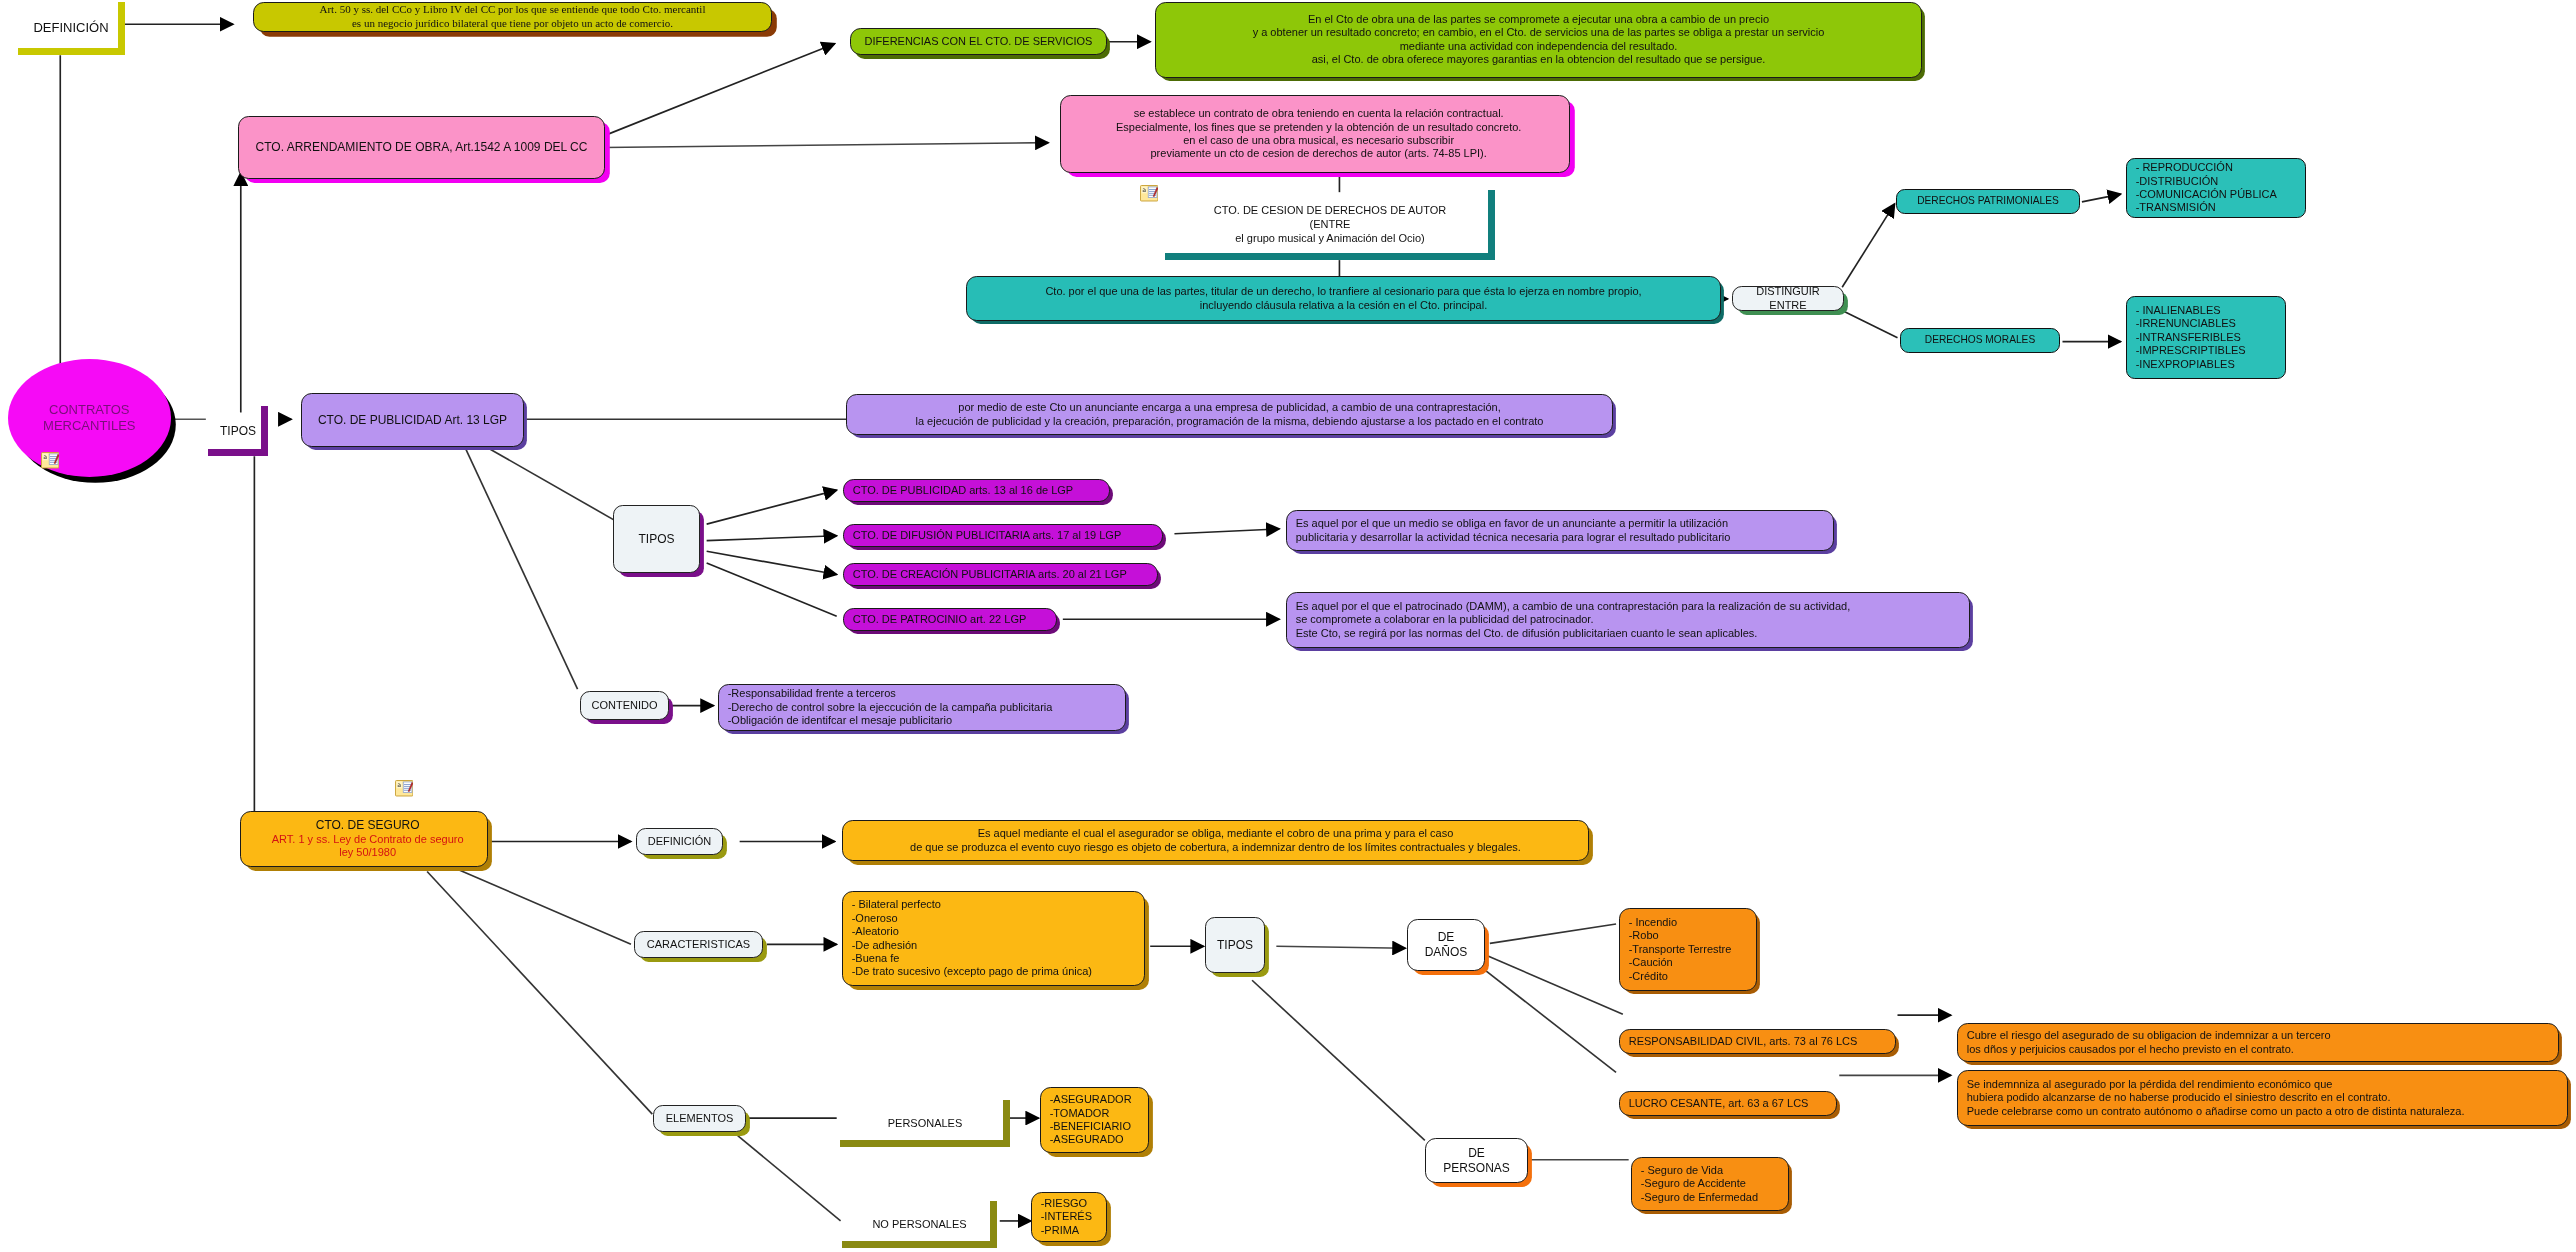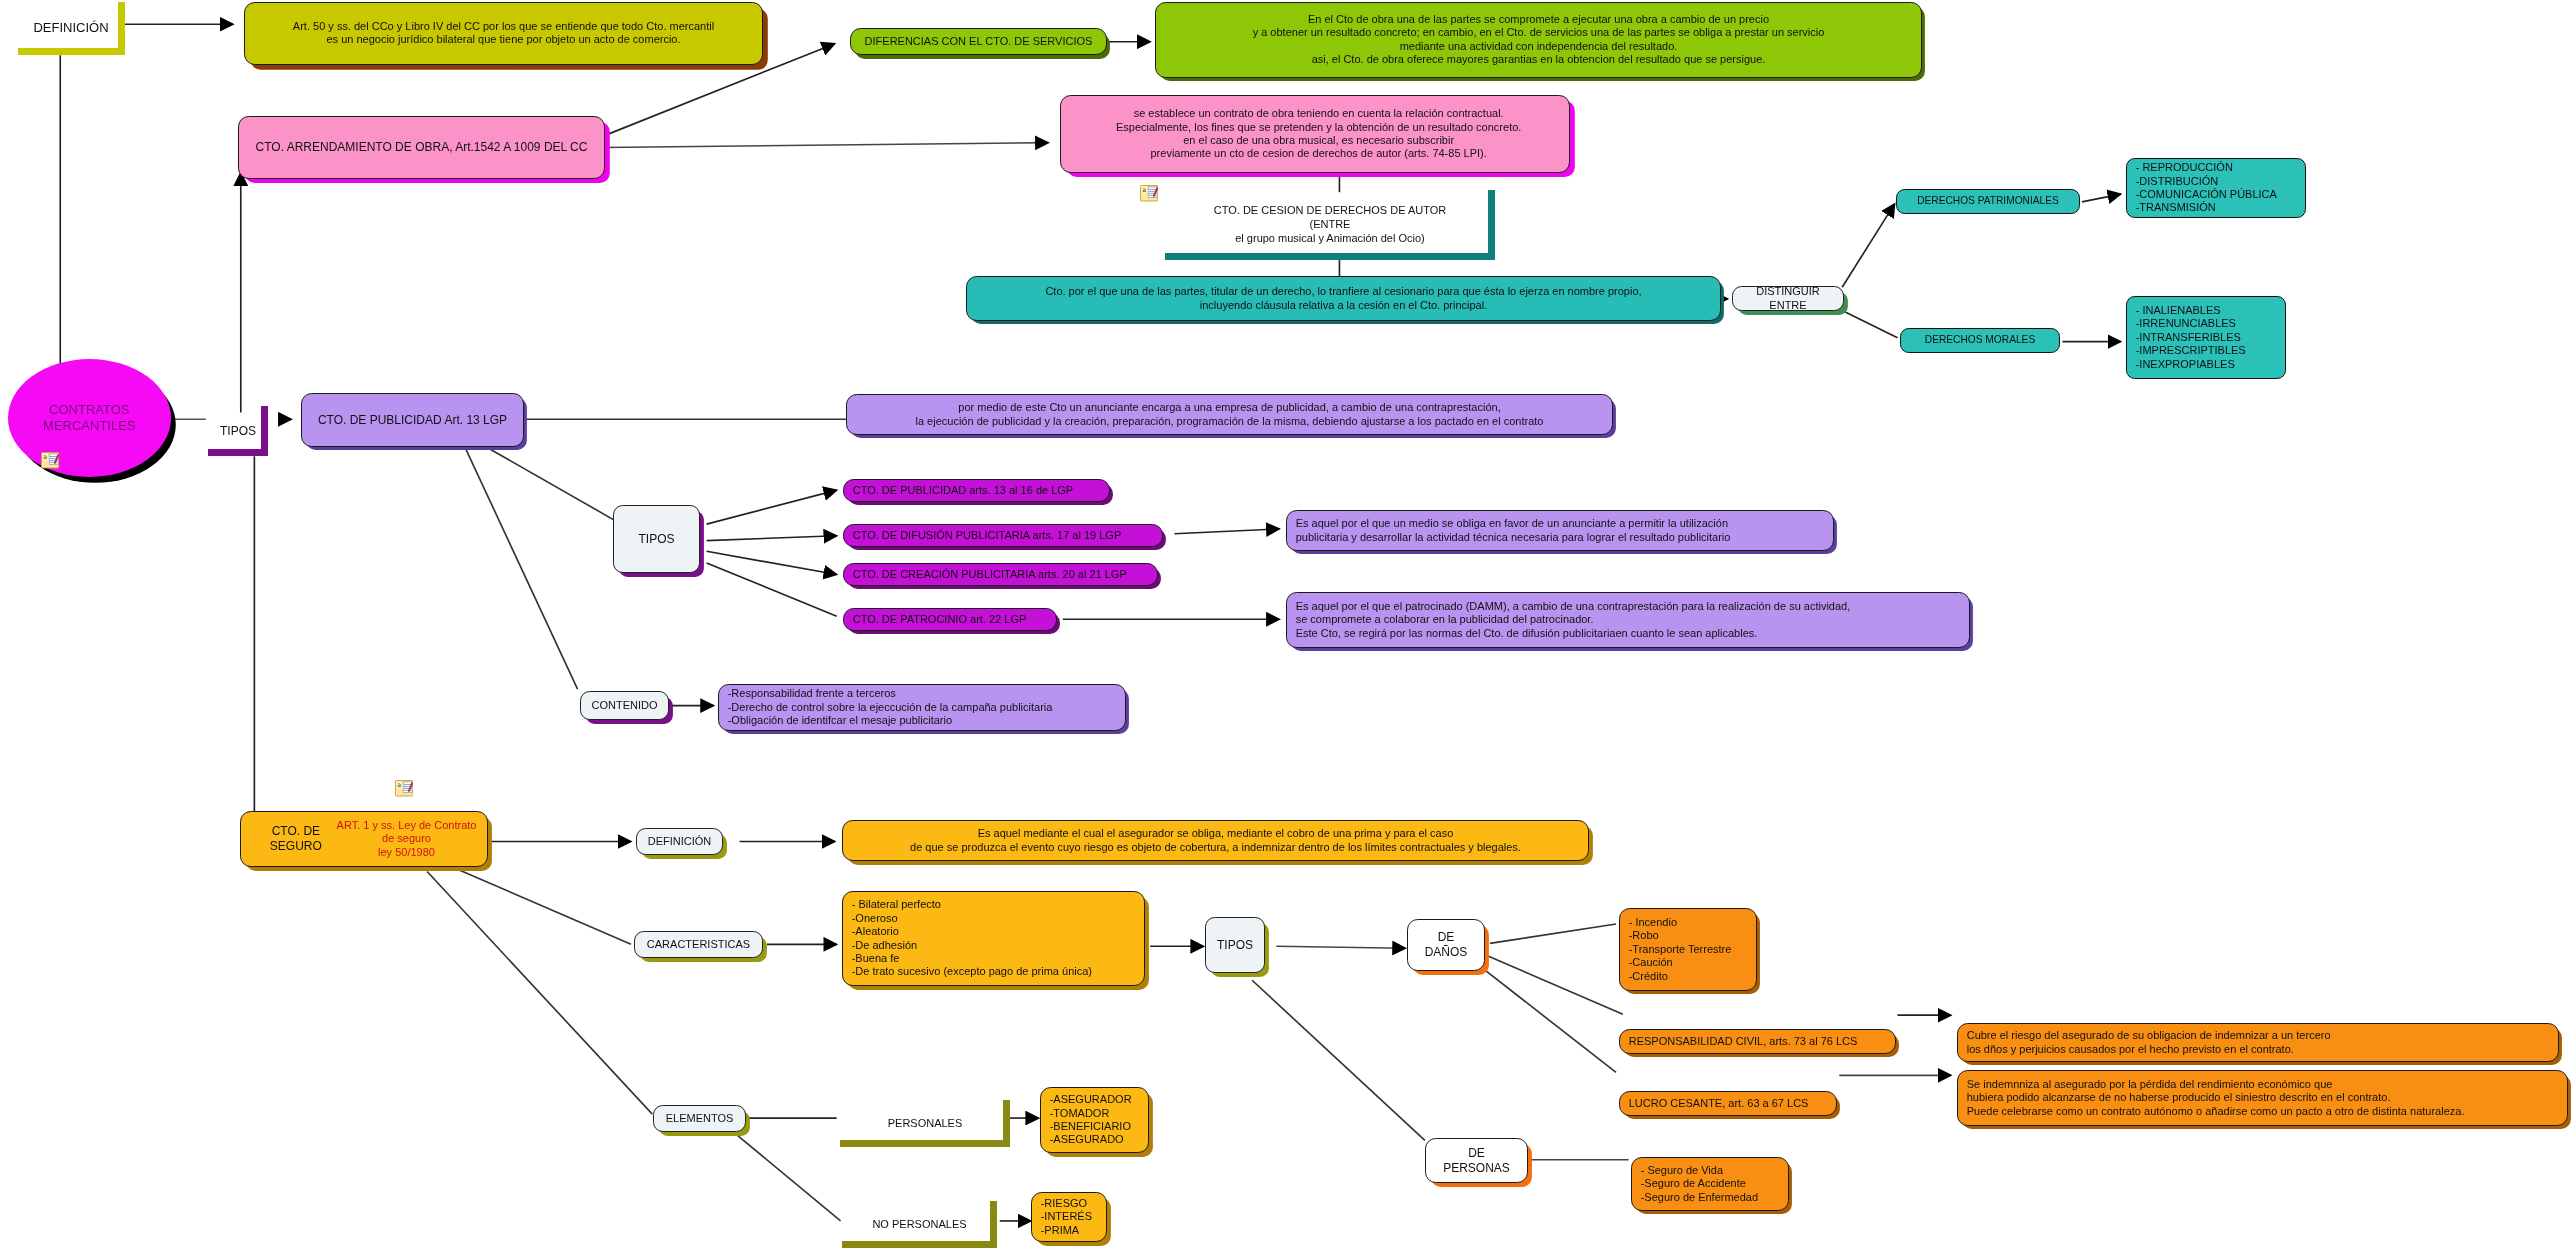--- a/index.html
+++ b/index.html
@@ -211,21 +211,21 @@
       <path d="M1038,1152 L1070,1152" marker-end="url(#ah)"></path>
 
       <path d="M760,1170 L866,1258" stroke="#333"></path>
 
       <path d="M1030,1258 L1062,1258" marker-end="url(#ah)"></path>
     </g>
   </svg>
 
   <div class="bracket t13" style="--bc:#c8c800; left:17.5px; top:1.9px; width:107px; height:53px;">DEFINICIÓN</div>
 
-  <div class="node rbox c-olive t11" style="left:244px; top:1.9px; width:519px; height:63px;">Art. 50 y ss. del CCo y Libro IV del CC por los que se entiende que todo Cto. mercantil
+  <div class="node rbox c-olive t11" style="left:253px; top:1.9px; width:519px; height:30px;font-family:Liberation Serif, serif;">Art. 50 y ss. del CCo y Libro IV del CC por los que se entiende que todo Cto. mercantil
 es un negocio jurídico bilateral que tiene por objeto un acto de comercio.</div>
 
   <div class="node rbox c-pink t12" style="left:238px; top:116px; width:367px; height:63px;">CTO. ARRENDAMIENTO DE OBRA, Art.1542 A 1009 DEL CC</div>
 
   <div class="node rbox c-greenlbl t11" style="left:850px; top:28px; width:257px; height:27px;text-align:center;">DIFERENCIAS CON EL CTO. DE SERVICIOS</div>
 
   <div class="node rbox c-green t11" style="left:1155px; top:1.9px; width:767px; height:76px;">En el Cto de obra una de las partes se compromete a ejecutar una obra a cambio de un precio
 y a obtener un resultado concreto; en cambio, en el Cto. de servicios una de las partes se obliga a prestar un servicio
 mediante una actividad con independencia del resultado.
 asi, el Cto. de obra oferece mayores garantias en la obtencion del resultado que se persigue.</div>
@@ -331,21 +331,21 @@
       <g stroke="#5577bb" stroke-width="0.7">
         <line x1="9.3" y1="4.6" x2="16.5" y2="4.6"></line>
         <line x1="9.3" y1="6.6" x2="16.5" y2="6.6"></line>
         <line x1="9.3" y1="8.6" x2="16.5" y2="8.6"></line>
         <line x1="9.3" y1="10.6" x2="16.5" y2="10.6"></line>
       </g>
       <path d="M13.6 11.6 L17.4 2.6 L18.6 3.4 L14.6 12.2 z" fill="#cc2222" stroke="#882222" stroke-width="0.5"></path>
     </svg>
   </div>
 
-  <div class="node rbox c-gold t12" style="left:240px; top:811px; width:248px; height:56px; flex-direction:row;padding-left:16px;">
+  <div class="node rbox c-gold t12" style="left:240px; top:811px; width:248px; height:56px; flex-direction:column;padding-left:16px;">
     <span>CTO. DE SEGURO</span>
     <span class="red t11" style="white-space:pre-line;">ART. 1 y ss. Ley de Contrato de seguro
 ley 50/1980</span>
   </div>
 
   <div class="node rbox plain c-plain-olive t11" style="left:636px; top:828px; width:87px; height:27px;">DEFINICIÓN</div>
 
   <div class="node rbox c-gold t11" style="left:842px; top:820px; width:747px; height:41px;">Es aquel mediante el cual el asegurador se obliga, mediante el cobro de una prima y para el caso
 de que se produzca el evento cuyo riesgo es objeto de cobertura, a indemnizar dentro de los límites contractuales y blegales.</div>
 

